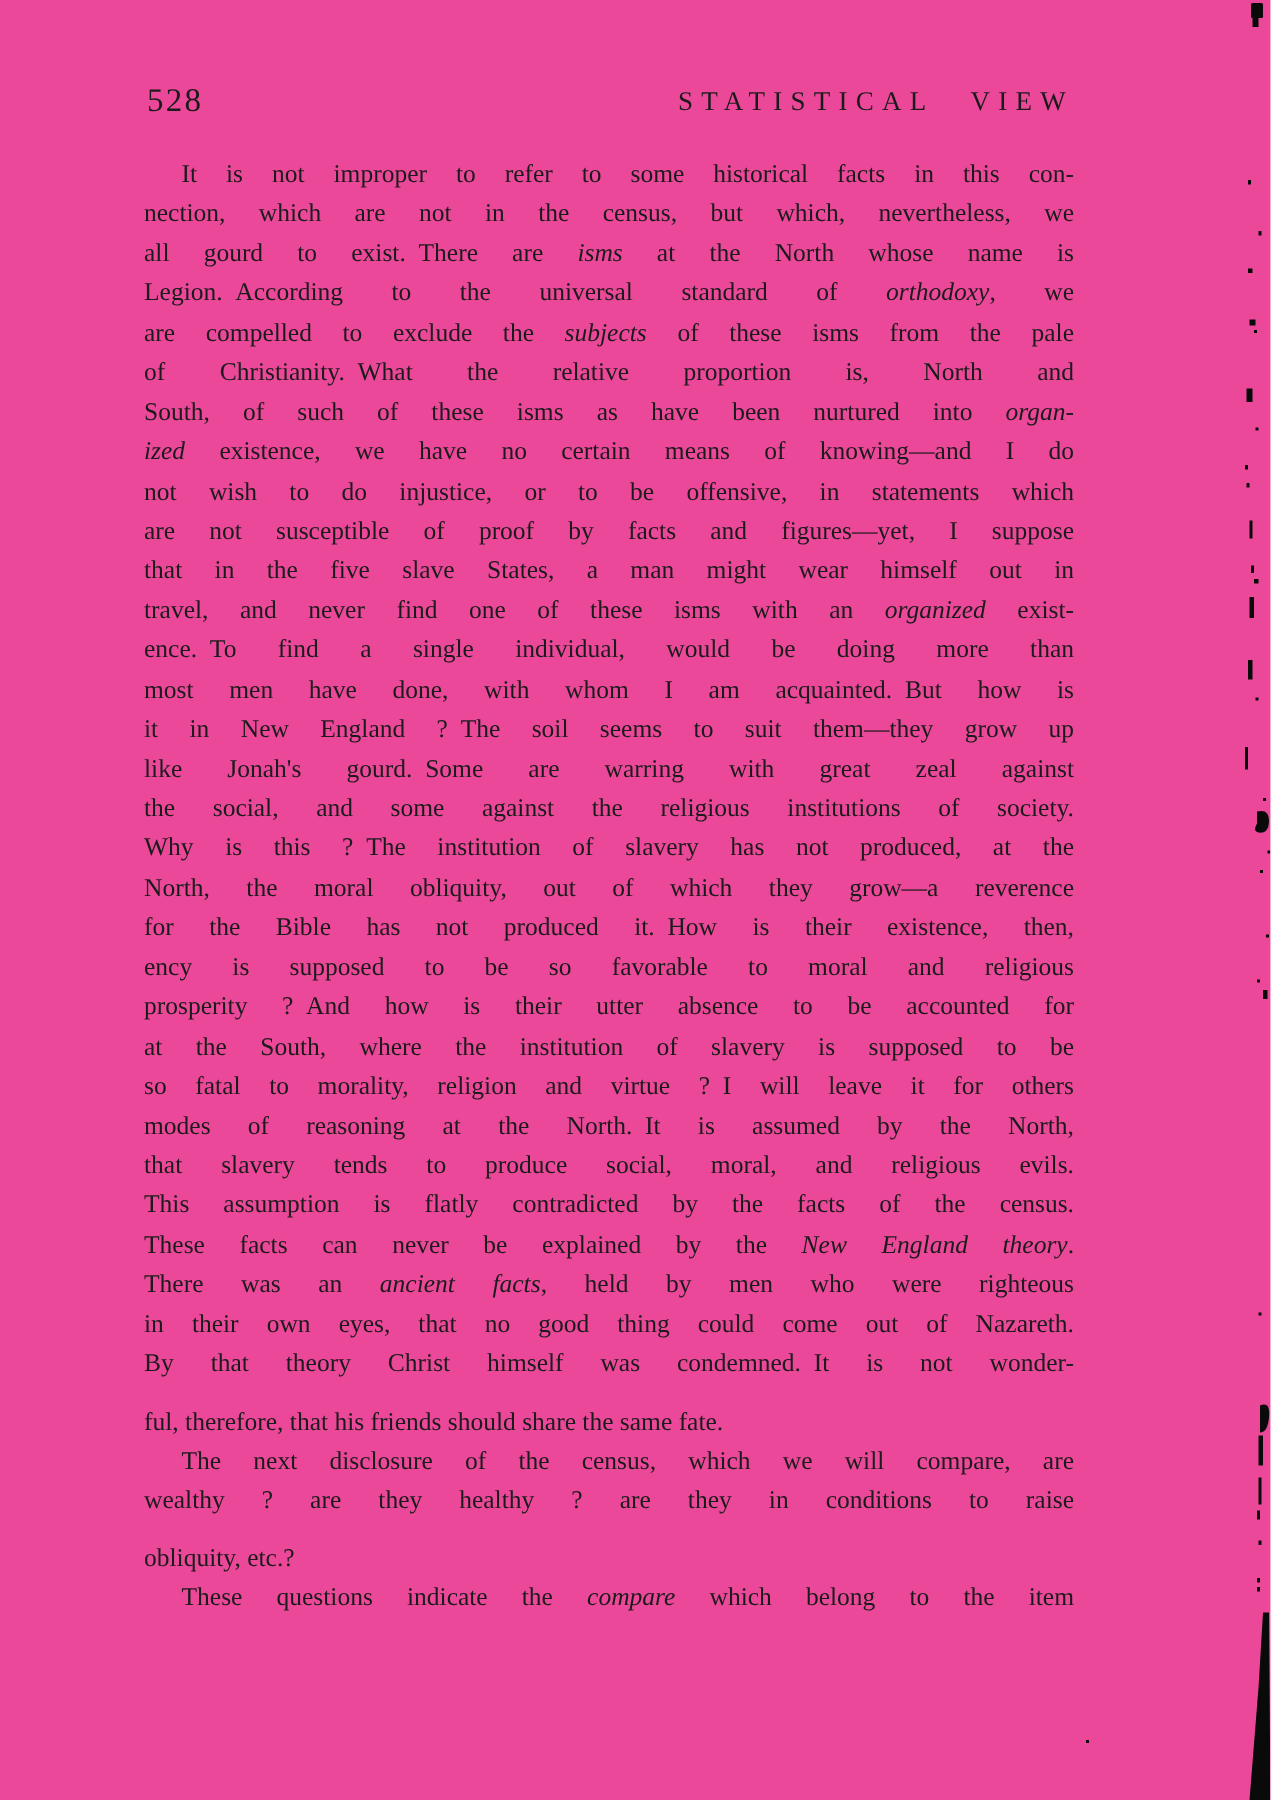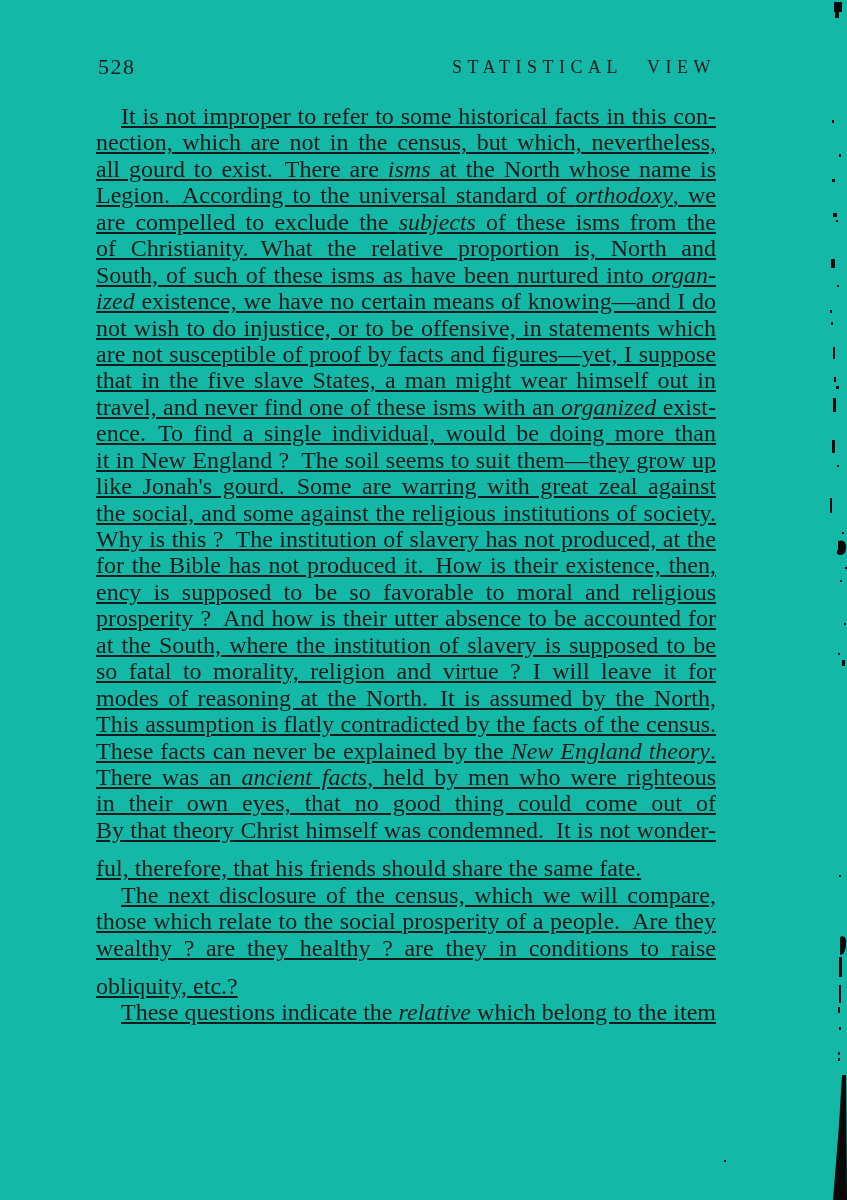--- a/index.html
+++ b/index.html
@@ -2,21 +2,21 @@
 <html><head>
 <meta charset="utf-8">
 <style>
   html, body {
     margin: 0; padding: 0;
     background: #ffffff;
   }
   .page {
     position: relative;
     width: 847px; height: 1200px;
-    background: #14b8a6;
+    background: #ec4899;
     overflow: hidden;
     font-family: "Liberation Serif", "DejaVu Serif", serif;
     color: #1b1b1b;
   }
   .running-head {
     position: absolute;
     top: 54px; left: 96px;
     width: 620px; height: 28px;
   }
   .page-number {
@@ -32,27 +32,26 @@
     font-size: 18px;
     letter-spacing: 5.5px;
     word-spacing: 15px;
   }
   .text-block {
     position: absolute;
     top: 103px; left: 96px;
     width: 620px;
   }
   .line {
-    font-size: 24px;
+    font-size: 17px;
     line-height: 26.45px;
     height: 26.45px;
     overflow: hidden;
     text-align: justify;
     text-align-last: justify;
-    text-decoration: underline;
   }
   .line.indent { text-indent: 25px; }
   .line.flush { text-align-last: left; margin-top: 12px; }
   .line i { font-style: italic; }
   .artifacts {
     position: absolute;
     top: 0; left: 0;
     pointer-events: none;
   }
 </style>
@@ -73,41 +72,43 @@
       <div class="line"><span>Legion. According to the universal standard of </span><i>orthodoxy</i><span>, we</span></div>
       <div class="line"><span>are compelled to exclude the </span><i>subjects</i><span> of these isms from the pale</span></div>
       <div class="line"><span>of Christianity. What the relative proportion is, North and</span></div>
       <div class="line"><span>South, of such of these isms as have been nurtured into </span><i>organ-</i></div>
       <div class="line"><i>ized</i><span> existence, we have no certain means of knowing—and I do</span></div>
       <div class="line"><span>not wish to do injustice, or to be offensive, in statements which</span></div>
       <div class="line"><span>are not susceptible of proof by facts and figures—yet, I suppose</span></div>
       <div class="line"><span>that in the five slave States, a man might wear himself out in</span></div>
       <div class="line"><span>travel, and never find one of these isms with an </span><i>organized</i><span> exist-</span></div>
       <div class="line"><span>ence. To find a single individual, would be doing more than</span></div>
+      <div class="line"><span>most men have done, with whom I am acquainted. But how is</span></div>
       <div class="line"><span>it in New England ? The soil seems to suit them—they grow up</span></div>
       <div class="line"><span>like Jonah's gourd. Some are warring with great zeal against</span></div>
       <div class="line"><span>the social, and some against the religious institutions of society.</span></div>
       <div class="line"><span>Why is this ? The institution of slavery has not produced, at the</span></div>
+      <div class="line"><span>North, the moral obliquity, out of which they grow—a reverence</span></div>
       <div class="line"><span>for the Bible has not produced it. How is their existence, then,</span></div>
       <div class="line"><span>ency is supposed to be so favorable to moral and religious</span></div>
       <div class="line"><span>prosperity ? And how is their utter absence to be accounted for</span></div>
       <div class="line"><span>at the South, where the institution of slavery is supposed to be</span></div>
       <div class="line"><span>so fatal to morality, religion and virtue ? I will leave it for others</span></div>
       <div class="line"><span>modes of reasoning at the North. It is assumed by the North,</span></div>
+      <div class="line"><span>that slavery tends to produce social, moral, and religious evils.</span></div>
       <div class="line"><span>This assumption is flatly contradicted by the facts of the census.</span></div>
       <div class="line"><span>These facts can never be explained by the </span><i>New England theory</i><span>.</span></div>
       <div class="line"><span>There was an </span><i>ancient facts</i><span>, held by men who were righteous</span></div>
       <div class="line"><span>in their own eyes, that no good thing could come out of Nazareth.</span></div>
       <div class="line"><span>By that theory Christ himself was condemned. It is not wonder-</span></div>
       <div class="line flush"><span>ful, therefore, that his friends should share the same fate.</span></div>
       <div class="line indent"><span>The next disclosure of the census, which we will compare, are</span></div>
-      <div class="line"><span>those which relate to the social prosperity of a people. Are they</span></div>
       <div class="line"><span>wealthy ? are they healthy ? are they in conditions to raise</span></div>
       <div class="line flush"><span>obliquity, etc.?</span></div>
-      <div class="line indent"><span>These questions indicate the </span><i>relative</i><span> which belong to the item</span></div>
+      <div class="line indent"><span>These questions indicate the </span><i>compare</i><span> which belong to the item</span></div>
     </div>
 
   <svg class="artifacts" width="847" height="1200" viewBox="0 0 847 1200" aria-hidden="true">
     <g fill="#0a0a0a">
 
       <rect x="834" y="2" width="8" height="10" rx="1"></rect>
       <rect x="835" y="11" width="4" height="7"></rect>
 
       <rect x="832" y="120" width="2" height="3"></rect>
       <rect x="839" y="154" width="2" height="3"></rect>

